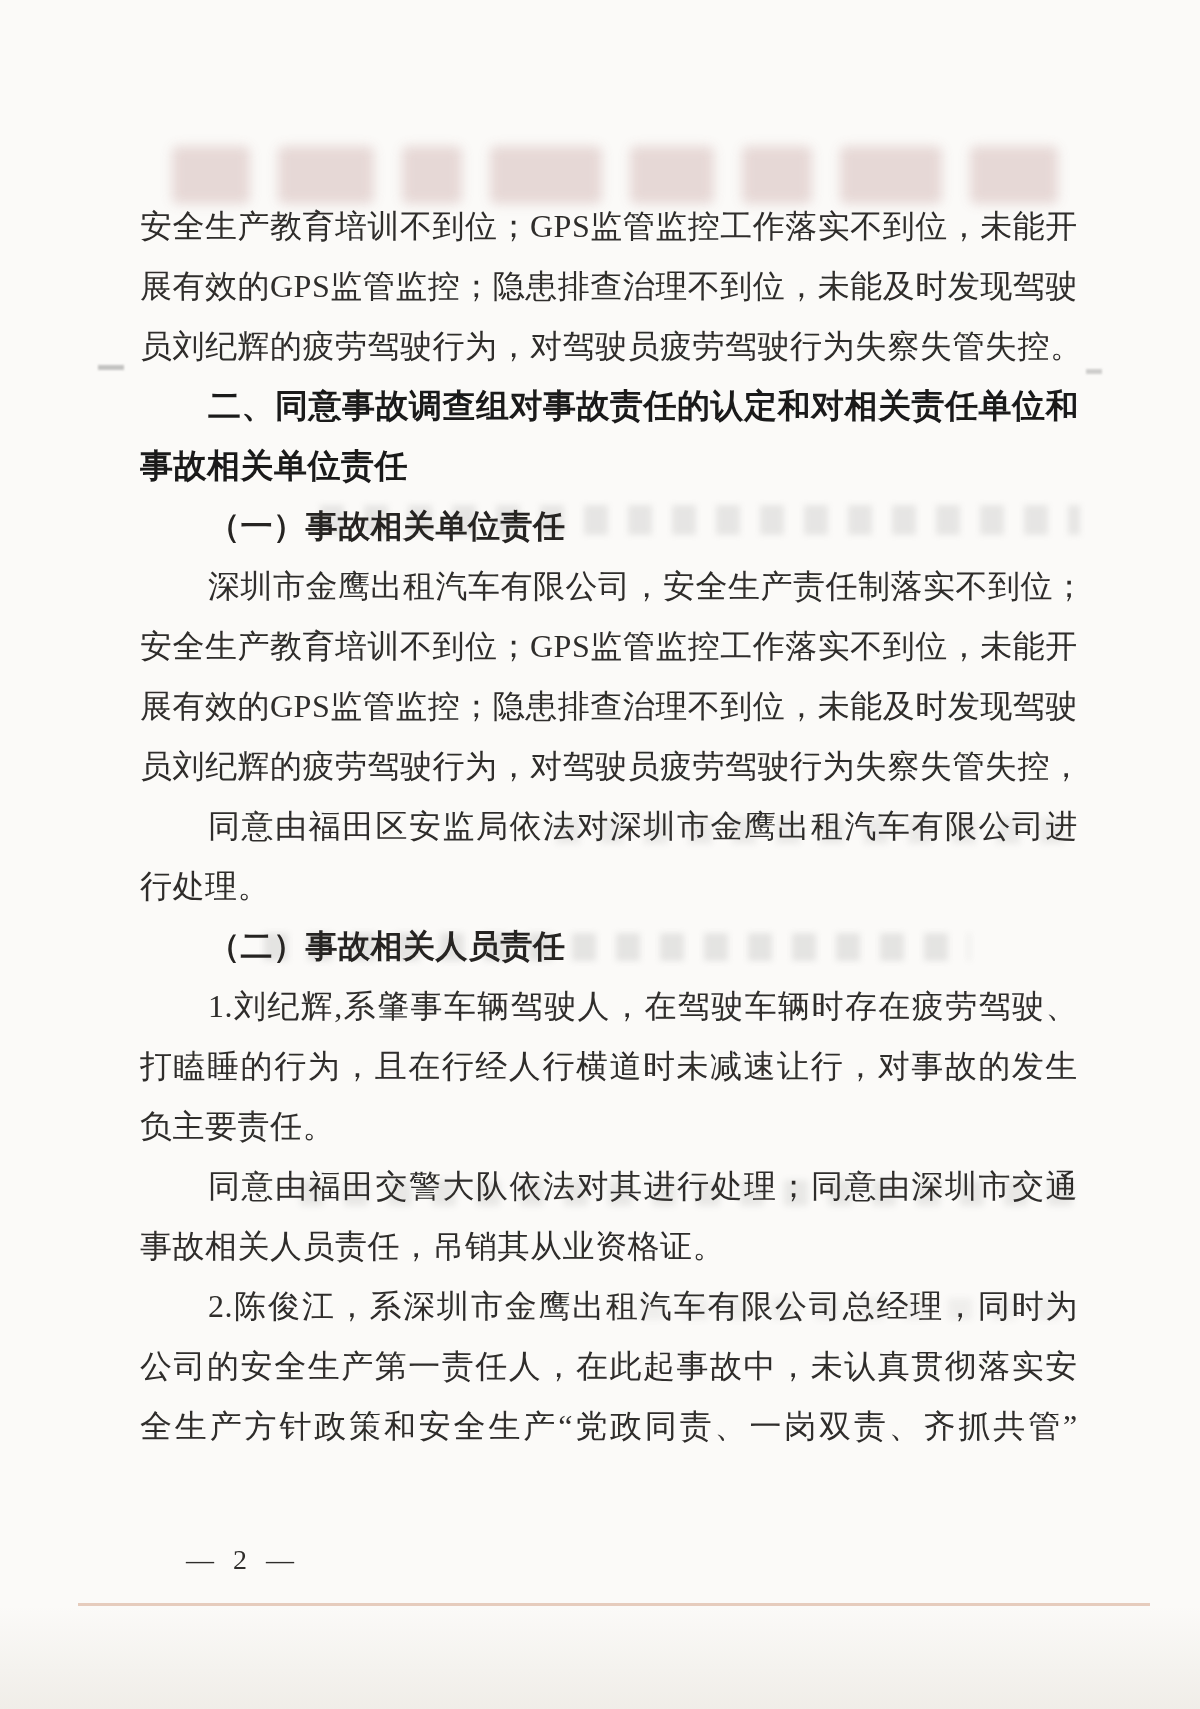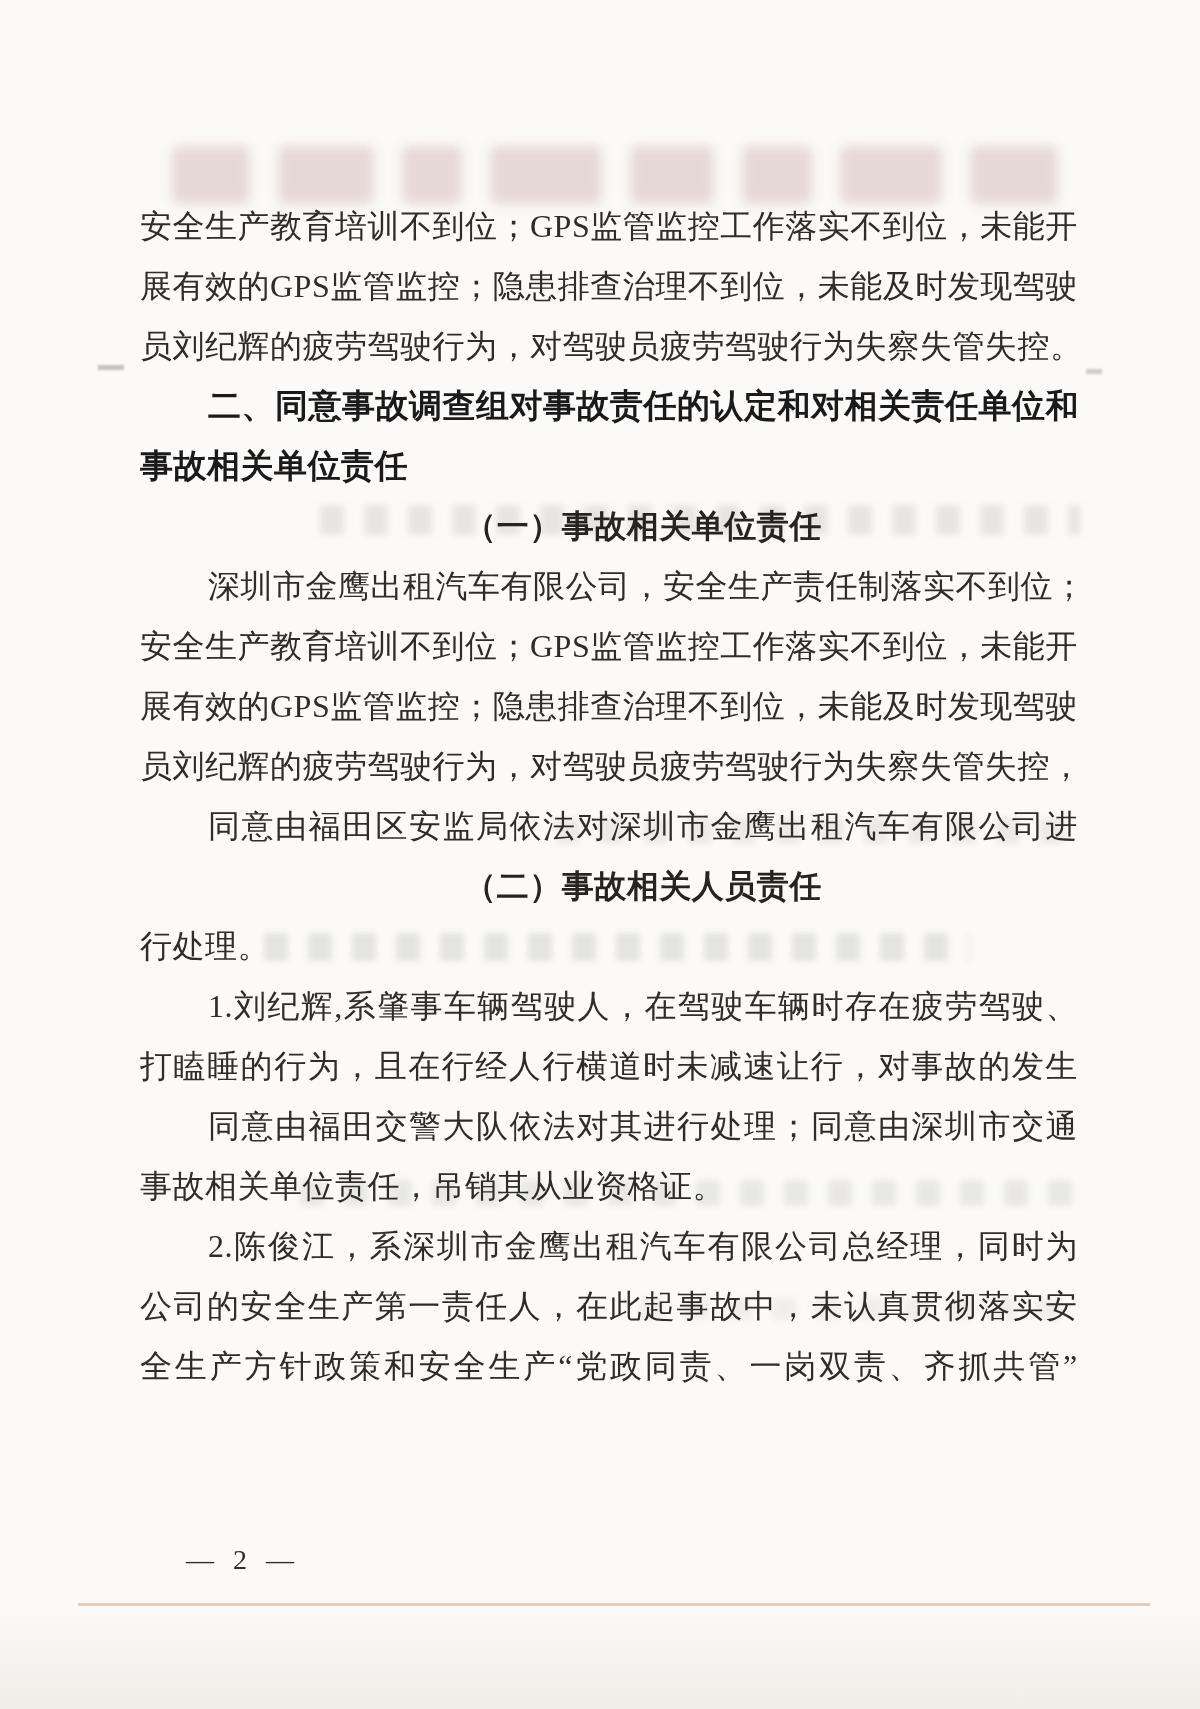--- a/index.html
+++ b/index.html
@@ -30,21 +30,21 @@
   }
   
   .line.full { display: flex; justify-content: space-between; align-items: baseline; }
   .line.indent { padding-left: 68px; }
   .line.hd {
     font-family: "Liberation Sans", "DejaVu Sans", sans-serif;
     font-weight: bold;
     color: #1a1a1a;
     font-size: 33px;
   }
-  .line.sub { font-weight: bold; color: #262422; text-align: center; }
+  .line.sub { font-weight: bold; color: #262422; }
 
   .page-number {
     position: absolute;
     left: 186px;
     top: 1540px;
     height: 40px;
     line-height: 40px;
     font-size: 28px;
     letter-spacing: 6px;
     color: #2f2d2b;
@@ -381,22 +381,22 @@
         <span>出</span>
         <span>租</span>
         <span>汽</span>
         <span>车</span>
         <span>有</span>
         <span>限</span>
         <span>公</span>
         <span>司</span>
         <span>进</span>
       </div>
+    <div class="line">行处理。</div>
     <div class="line sub indent">（二）事故相关人员责任</div>
-    <div class="line">行处理。</div>
     <div class="line indent full">
         <span>1.</span>
         <span>刘</span>
         <span>纪</span>
         <span>辉</span>
         <span>,</span>
         <span>系</span>
         <span>肇</span>
         <span>事</span>
         <span>车</span>
@@ -442,20 +442,21 @@
         <span>让</span>
         <span>行</span>
         <span>，</span>
         <span>对</span>
         <span>事</span>
         <span>故</span>
         <span>的</span>
         <span>发</span>
         <span>生</span>
       </div>
+    <div class="line">负主要责任。</div>
     <div class="line indent full">
         <span>同</span>
         <span>意</span>
         <span>由</span>
         <span>福</span>
         <span>田</span>
         <span>交</span>
         <span>警</span>
         <span>大</span>
         <span>队</span>
@@ -470,21 +471,21 @@
         <span>；</span>
         <span>同</span>
         <span>意</span>
         <span>由</span>
         <span>深</span>
         <span>圳</span>
         <span>市</span>
         <span>交</span>
         <span>通</span>
       </div>
-    <div class="line">事故相关单位责任，吊销其从业资格证。</div>
+    <div class="line">事故相关人员责任，吊销其从业资格证。</div>
     <div class="line indent full">
         <span>2.</span>
         <span>陈</span>
         <span>俊</span>
         <span>江</span>
         <span>，</span>
         <span>系</span>
         <span>深</span>
         <span>圳</span>
         <span>市</span>

